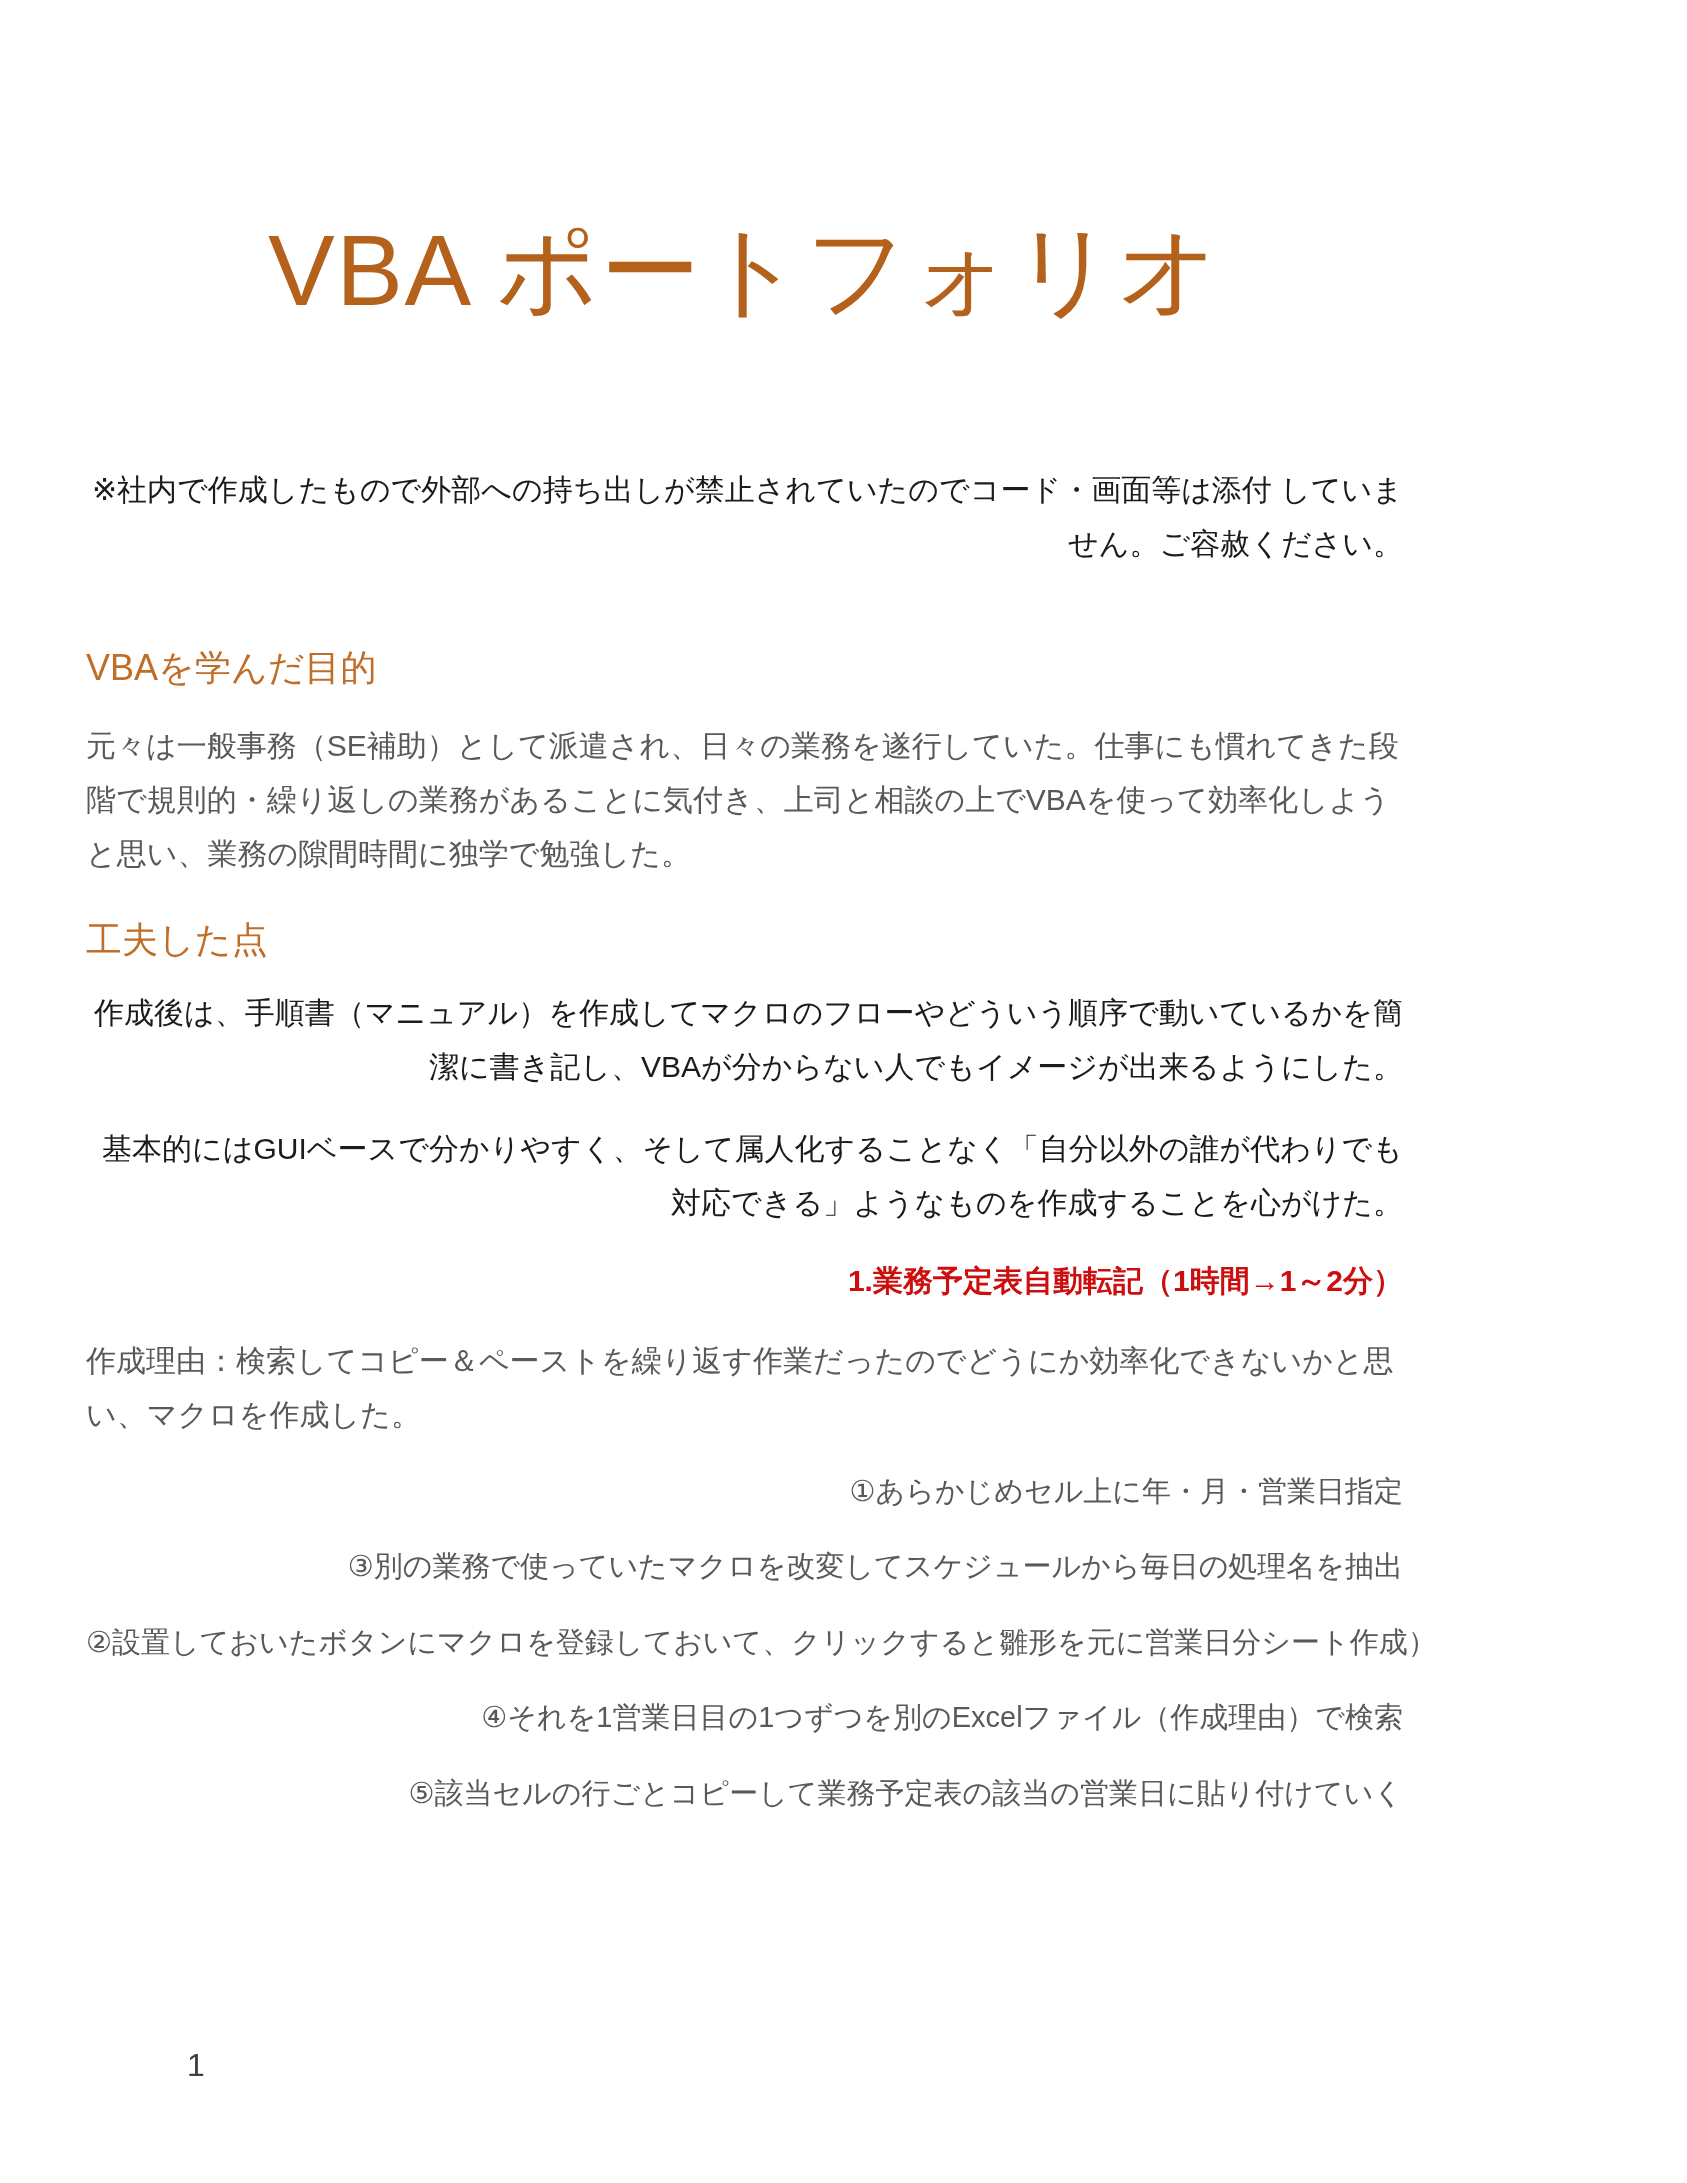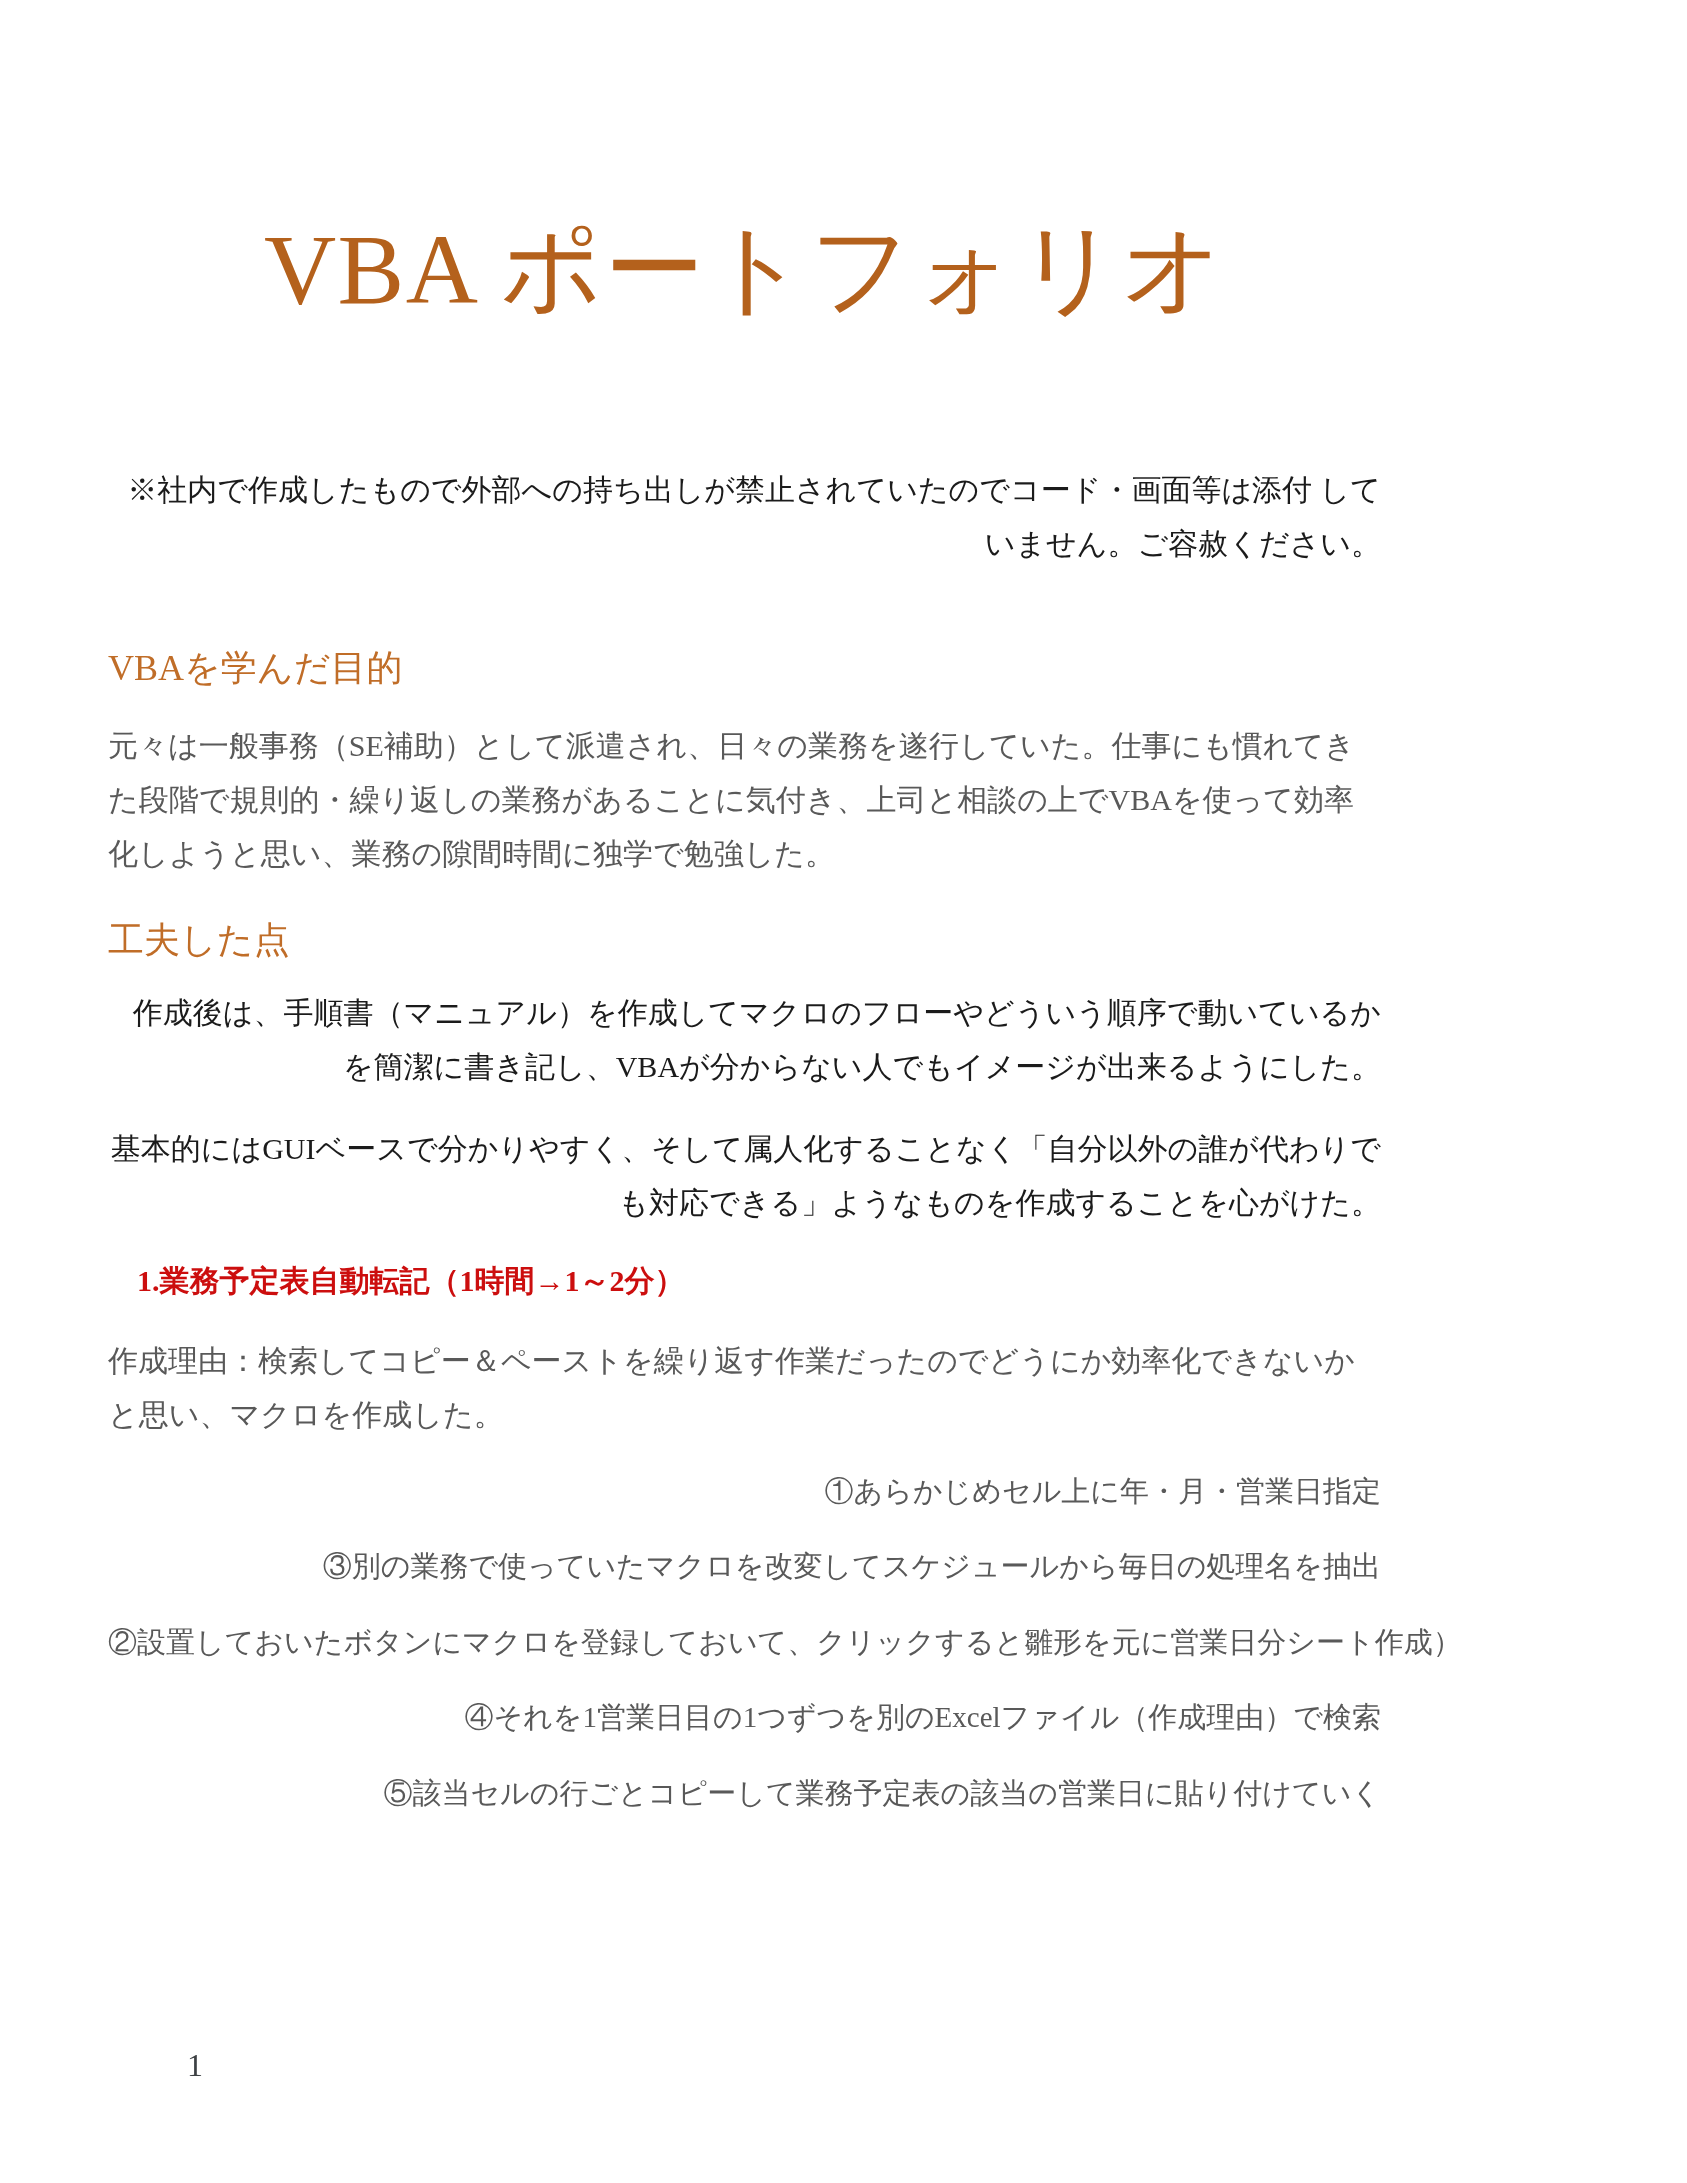--- a/index.html
+++ b/index.html
@@ -13,24 +13,23 @@
   }
   * { margin: 0; padding: 0; box-sizing: border-box; }
   html, body { background: #ffffff; }
   body {
     font-family: "Liberation Sans", "DejaVu Sans", sans-serif;
   }
   .page {
     width: 1489px;
     height: 2183px;
     background: var(--page-bg);
-    padding: 0 108px;
+    padding: 0 86px;
     overflow: hidden;
     position: relative;
-    font-family: Liberation Serif, serif;
   }
   .doc-title {
     margin-top: 210px;
     text-align: center;
     font-size: 100px;
     line-height: 1.2;
     font-weight: 400;
     color: var(--title-orange);
     letter-spacing: 1.5px;
     white-space: nowrap;
@@ -60,20 +59,21 @@
   .p-basic   { margin-top: 28px; }
   .p-after   { margin-top: 23px; }
   .p-reason  { margin-top: 28px; }
   .item-title {
     margin-top: 25px;
     padding-left: 29px;
     font-size: 30px;
     line-height: 51px;
     font-weight: 700;
     color: var(--item-red);
+    text-align: right;
   }
   .step {
     margin-top: 21.6px;
     font-size: 29px;
     line-height: 54px;
     color: var(--text-gray);
     white-space: nowrap;
   }
   .steps { margin-top: 0; text-align: right; }
   .page-number {

